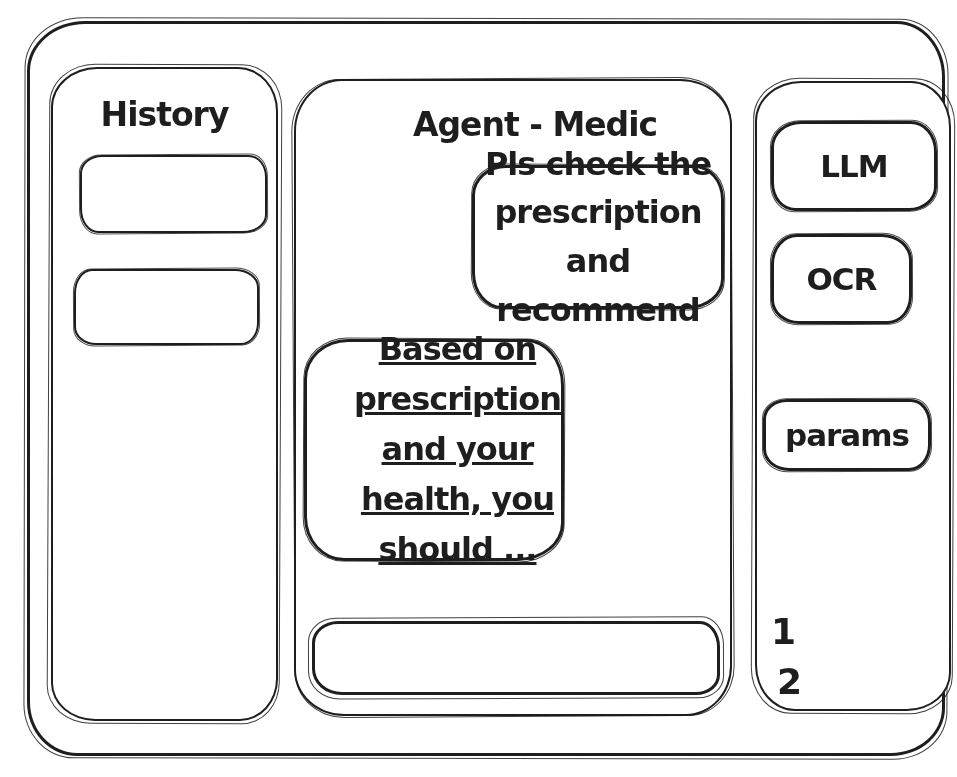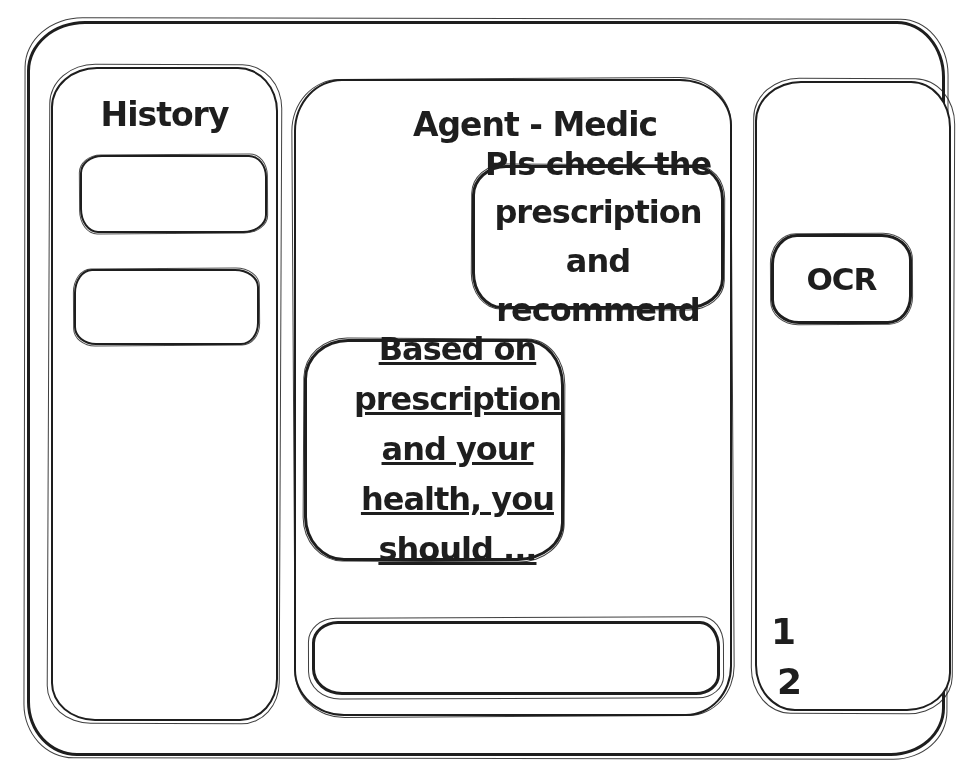--- a/index.html
+++ b/index.html
@@ -160,20 +160,26 @@
 health, you
 should ...</span>
     </div>
 
     <div class="chat-input-wrap">
       <input class="chat-input" type="text" placeholder="" style="">
     </div>
   </div>
 
   <div class="sk tools" style="left:718px;top:57px;">
+    <div class="tool tool-llm">
+      <span>LLM</span>
+    </div>
     <div class="tool tool-ocr">
       <span>OCR</span>
+    </div>
+    <div class="tool tool-params">
+      <span>params</span>
     </div>
     <div class="annot annot-1">1</div>
     <div class="annot annot-2">2</div>
   </div>
 
 </div>
 
 </body></html>

